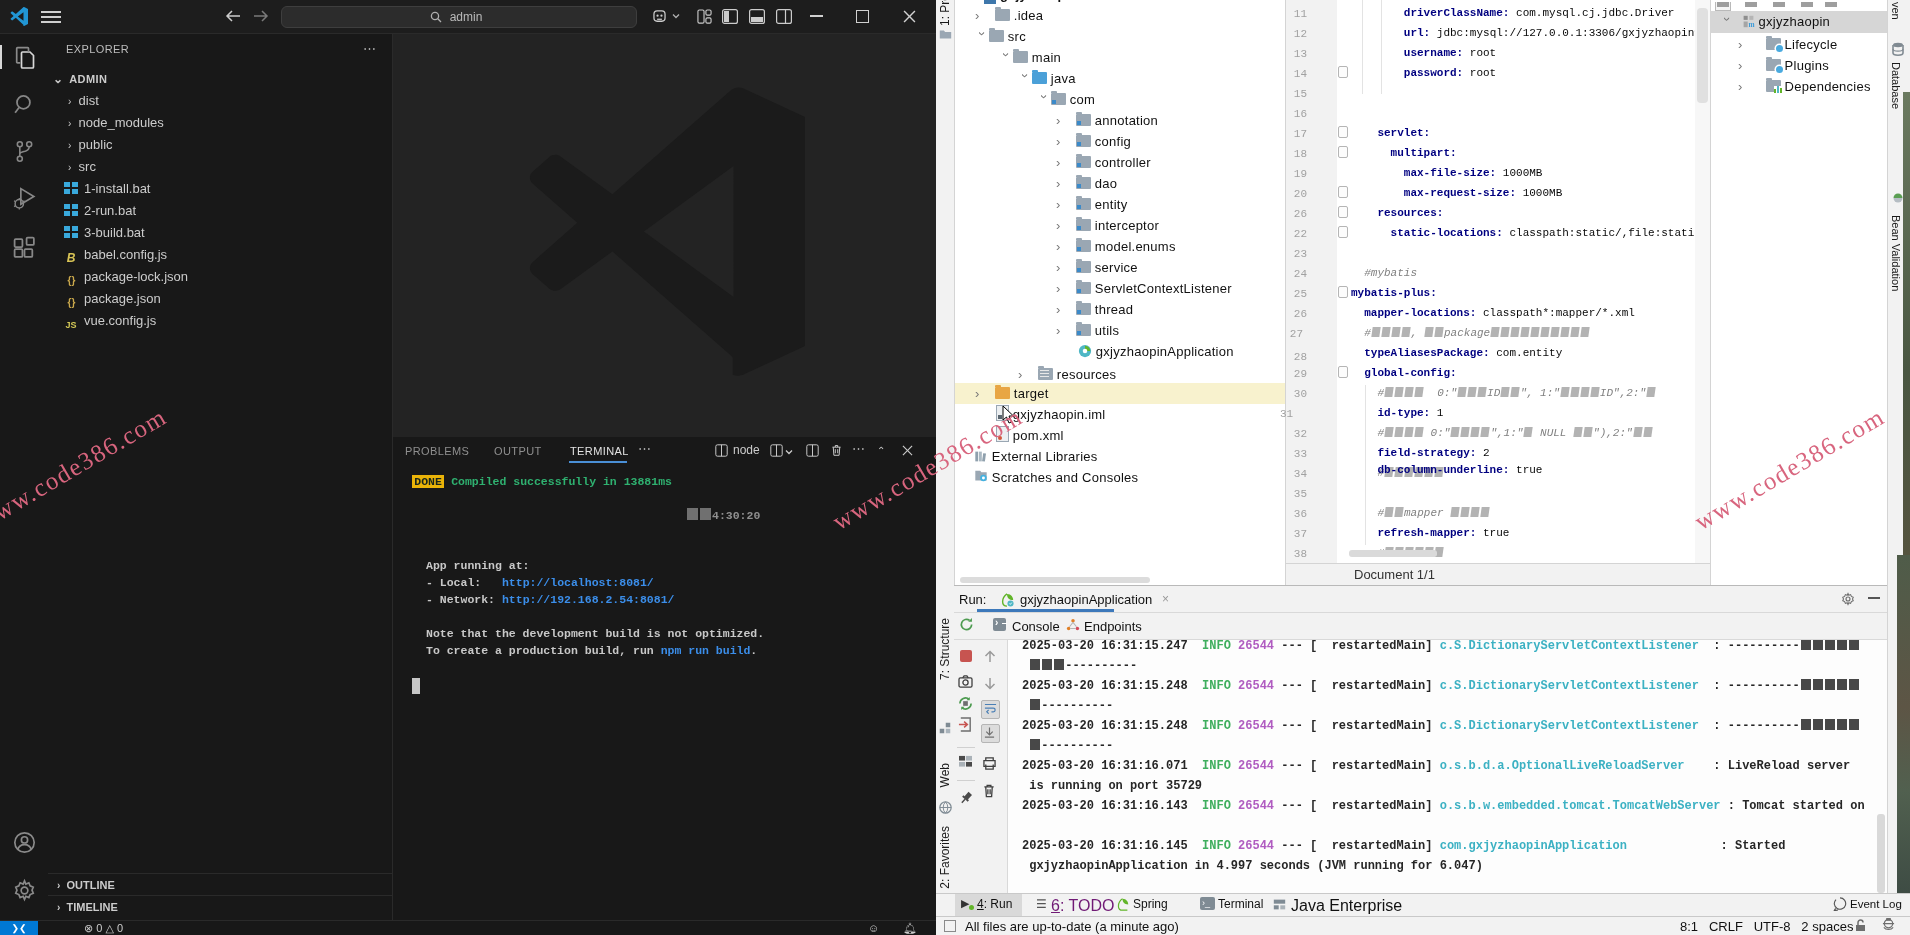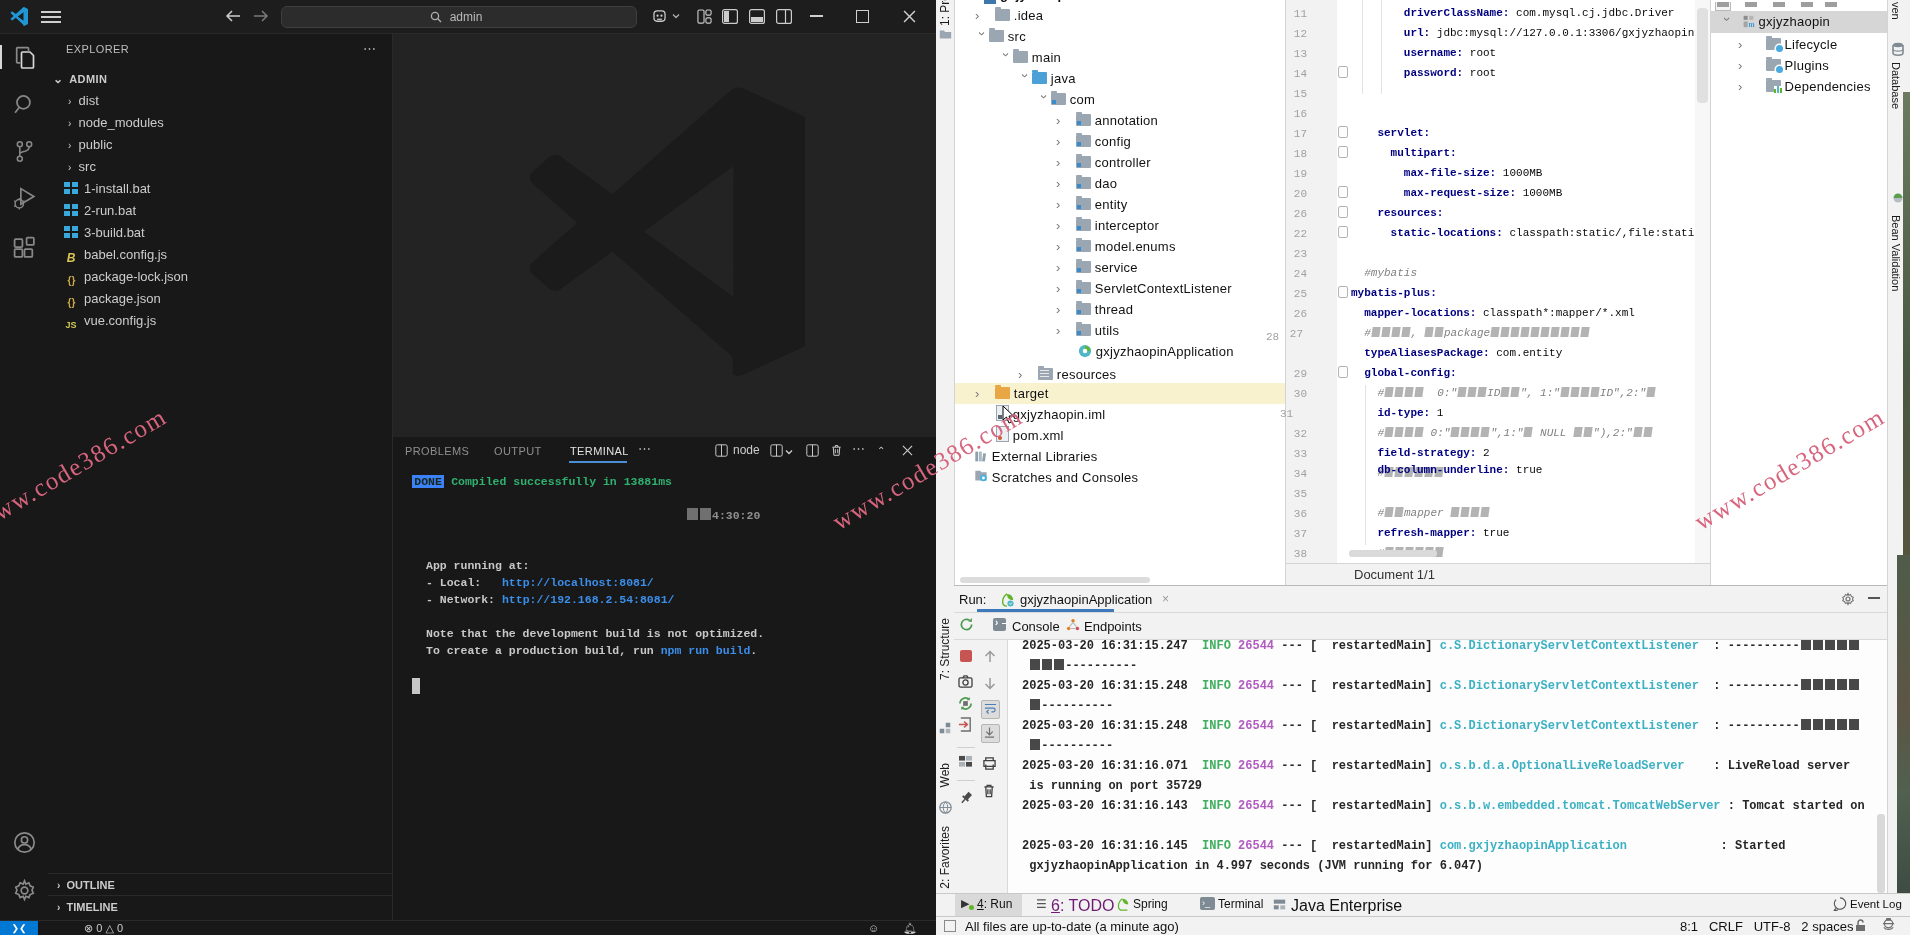--- a/index.html
+++ b/index.html
@@ -211,21 +211,21 @@
     <svg class="abs" style="left:437px;top:6px" width="13" height="14" viewBox="0 0 16 16" fill="none" stroke="#cccccc" stroke-width="1.2">
       <path d="M3 4.5 h10 M6.5 4.5 v-2 h3 v2 M4 4.5 l.8 10 h6.4 l.8-10 M6.5 7 v5 M9.5 7 v5"></path>
       </svg>
     <div class="abs" style="left:459px;top:4px;font-size:13px;color:#cccccc">⋯</div>
     <div class="abs" style="left:484px;top:8px;font-size:10px;color:#cccccc">⌃</div>
     <svg class="abs" style="left:509px;top:8px" width="11" height="11" viewBox="0 0 12 12" stroke="#cccccc" stroke-width="1.2">
         <line x1="1" y1="1" x2="11" y2="11"></line>
         <line x1="11" y1="1" x2="1" y2="11"></line>
       </svg>
 
-    <div class="term mono abs" style="left:19px;top:38px"><span style="background:#3b82f6;color:#16241c;margin-top:6px;"> DONE </span> <span class="tg">Compiled successfully in 13881ms</span></div>
+    <div class="term mono abs" style="left:19px;top:38px"><span style="background:#eab308;color:#16241c;margin-top:6px;"> DONE </span> <span class="tg">Compiled successfully in 13881ms</span></div>
     <div class="term mono abs" style="left:293px;top:71px;color:#8f8f8f"><span class="cjl"></span><span class="cjl"></span>4:30:20</div>
     <div class="term mono abs" style="left:33px;top:122px">App running at:</div>
     <div class="term mono abs" style="left:33px;top:139px">- Local:   <span class="tb">http://localhost:<b>8081</b>/</span></div>
     <div class="term mono abs" style="left:33px;top:156px">- Network: <span class="tb">http://192.168.2.54:<b>8081</b>/</span></div>
     <div class="term mono abs" style="left:33px;top:190px">Note that the development build is not optimized.</div>
     <div class="term mono abs" style="left:33px;top:207px">To create a production build, run <span class="tb">npm run build</span>.</div>
     <div class="abs" style="left:19px;top:241px;width:8px;height:16px;background:#c6c6c6"></div>
   </div>
   <div id="vsc-status">
     <div class="abs" style="left:0;top:0;width:38px;height:15px;background:#0078d4;color:#fff;font-size:9px;text-align:center;line-height:15px;letter-spacing:0px">❯❮</div>
@@ -315,21 +315,21 @@
   <div class="abs" style="left:330px;top:143px;width:41px;text-align:right"><span class="lnum">18</span></div>
   <div class="abs" style="left:330px;top:163px;width:41px;text-align:right"><span class="lnum">19</span></div>
   <div class="abs" style="left:330px;top:183px;width:41px;text-align:right"><span class="lnum">20</span></div>
   <div class="abs" style="left:330px;top:203px;width:41px;text-align:right"><span class="lnum">26</span></div>
   <div class="abs" style="left:330px;top:223px;width:41px;text-align:right"><span class="lnum">22</span></div>
   <div class="abs" style="left:330px;top:243px;width:41px;text-align:right"><span class="lnum">23</span></div>
   <div class="abs" style="left:330px;top:263px;width:41px;text-align:right"><span class="lnum">24</span></div>
   <div class="abs" style="left:330px;top:283px;width:41px;text-align:right"><span class="lnum">25</span></div>
   <div class="abs" style="left:330px;top:303px;width:41px;text-align:right"><span class="lnum">26</span></div>
   <div class="abs" style="left:326px;top:323px;width:41px;text-align:right"><span class="lnum">27</span></div>
-  <div class="abs" style="left:330px;top:326px;width:41px;"><span class="lnum">28</span></div>
+  <div class="abs" style="left:330px;top:346px;width:41px;text-align:right"><span class="lnum">28</span></div>
   <div class="abs" style="left:330px;top:363px;width:41px;text-align:right"><span class="lnum">29</span></div>
   <div class="abs" style="left:330px;top:383px;width:41px;text-align:right"><span class="lnum">30</span></div>
   <div class="abs" style="left:330px;top:403px;width:41px;text-align:center"><span class="lnum">31</span></div>
   <div class="abs" style="left:330px;top:423px;width:41px;text-align:right"><span class="lnum">32</span></div>
   <div class="abs" style="left:330px;top:443px;width:41px;text-align:right"><span class="lnum">33</span></div>
   <div class="abs" style="left:330px;top:463px;width:41px;text-align:right"><span class="lnum">34</span></div>
   <div class="abs" style="left:330px;top:483px;width:41px;text-align:right"><span class="lnum">35</span></div>
   <div class="abs" style="left:330px;top:503px;width:41px;text-align:right"><span class="lnum">36</span></div>
   <div class="abs" style="left:330px;top:523px;width:41px;text-align:right"><span class="lnum">37</span></div>
   <div class="abs" style="left:330px;top:543px;width:41px;text-align:right"><span class="lnum">38</span></div>

